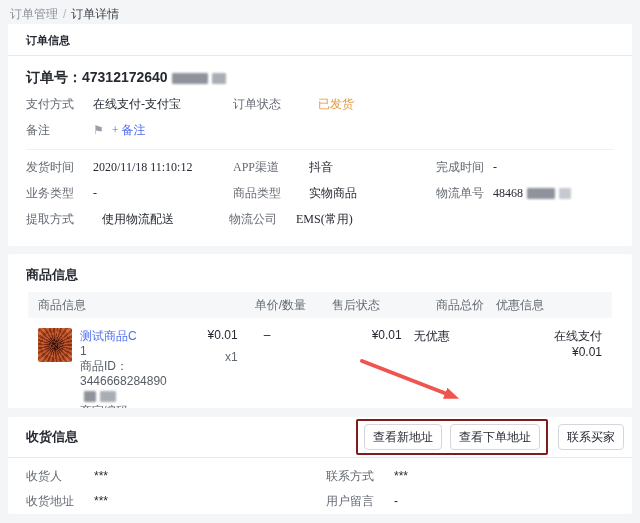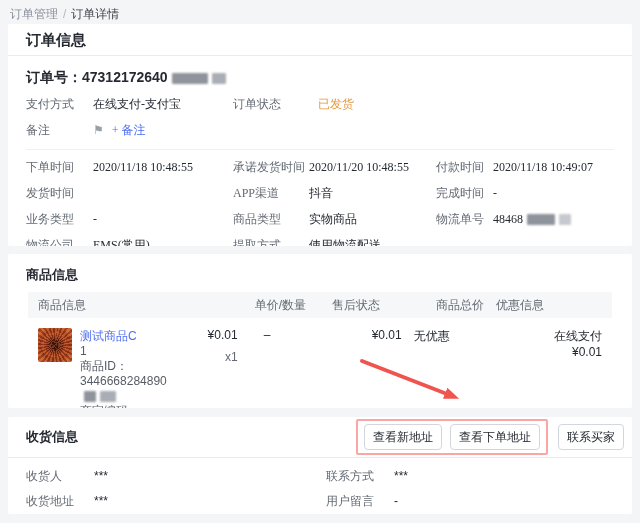--- a/index.html
+++ b/index.html
@@ -11,21 +11,21 @@
   .page { position:relative; width:640px; height:523px; overflow:hidden; }
 
   
   .breadcrumb { height:24px; padding:6px 0 0 10px; font-size:12px; color:#8a8f99; }
   .breadcrumb .crumb-link { color:#8a8f99; cursor:pointer; }
   .breadcrumb .sep { margin:0 5px; color:#b4b8bf; }
   .breadcrumb .current { color:#3a3f47; }
 
   
   .card { background:#fff; margin:0 8px; border-radius:2px; overflow:hidden; }
-  .card-title-row { height:32px; line-height:32px; padding:0 18px; font-size:15px;
+  .card-title-row { height:32px; line-height:32px; padding:0 18px; font-size:11px;
     font-weight:bold; color:#252931; border-bottom:1px solid #e9eaee; }
   .section-title { font-size:13px; font-weight:bold; color:#252931; }
 
   
   .card-order { height:222px; margin-bottom:8px; }
   .order-body { padding:0 18px; }
   .order-no-row { padding-top:13px; font-size:14px; font-weight:bold; }
   .info-row { display:flex; margin-top:9px; line-height:17px; }
   .cell { display:flex; align-items:center; white-space:nowrap;font-family:Liberation Serif, serif; }
   .cell.c1 { width:207px; }
@@ -73,21 +73,21 @@
   .qty { color:#646a73; margin-top:8px; }
 
   
   .card-shipping { height:97px; }
   .ship-head { height:41px; display:flex; align-items:center; justify-content:space-between;
     padding:0 8px 0 18px; border-bottom:1px solid #e9eaee; }
   .btn-zone { display:flex; align-items:center; }
   .btn { height:26px; line-height:24px; padding:0 8px; background:#fff; font-size:12px;
     color:#252931; border:1px solid #d3d6dc; border-radius:4px; cursor:pointer;
     font-family:inherit; white-space:nowrap; }
-  .red-box { display:flex; gap:8px; border:2px solid #fca5a5; border-radius:2px;
+  .red-box { display:flex; gap:8px; border:2px solid #7f1d1d; border-radius:2px;
     padding:3px 6px; margin-right:10px; }
   .ship-body { padding:10px 18px 0; }
   .ship-row { display:flex; margin-top:0; line-height:16px; margin-bottom:9px; }
   .ship-cell { display:flex; white-space:nowrap; }
   .ship-cell.s1 { width:300px; }
   .ship-cell .lb { width:68px; }
 
   
   .annotation-layer { position:absolute; left:0; top:0; width:640px; height:523px;
     pointer-events:none; z-index:5; }
@@ -121,35 +121,22 @@
         <div class="cell c1">
           <span class="lb">备注</span>
           <span class="flag-icon">⚑</span>
           <span class="link">+ 备注</span>
         </div>
       </div>
       <div class="hr"></div>
       <div class="times">
         <div class="info-row">
           <div class="cell c1">
-              <span class="lb">下单时间</span>
-              <span class="val">2020/11/18 10:48:55</span>
-            </div>
-          <div class="cell c2">
-              <span class="lb">承诺发货时间</span>
-              <span class="val">2020/11/20 10:48:55</span>
-            </div>
-          <div class="cell c3">
-              <span class="lb">付款时间</span>
-              <span class="val">2020/11/18 10:49:07</span>
-            </div>
-        </div>
-        <div class="info-row">
-          <div class="cell c1">
               <span class="lb">发货时间</span>
+              <span class="val">2020/11/18 11:10:12</span>
             </div>
           <div class="cell c2">
               <span class="lb">APP渠道</span>
               <span class="val">抖音</span>
             </div>
           <div class="cell c3">
               <span class="lb">完成时间</span>
               <span class="val">-</span>
             </div>
         </div>
@@ -163,27 +150,27 @@
               <span class="val">实物商品</span>
             </div>
           <div class="cell c3">
               <span class="lb">物流单号</span>
               <span class="val">48468</span>
               <span class="redact dark" style="width:28px"></span>
               <span class="redact lite" style="width:12px"></span>
             </div>
         </div>
         <div class="info-row">
+          <div class="cell c2">
+              <span class="lb">提取方式</span>
+              <span class="val">使用物流配送</span>
+            </div>
           <div class="cell c1">
               <span class="lb">物流公司</span>
               <span class="val">EMS(常用)</span>
-            </div>
-          <div class="cell c2">
-              <span class="lb">提取方式</span>
-              <span class="val">使用物流配送</span>
             </div>
           <div class="cell c3"></div>
         </div>
       </div>
     </div>
   </div>
 
   <div class="card card-product">
     <div class="product-head">
       <span class="section-title">商品信息</span>

